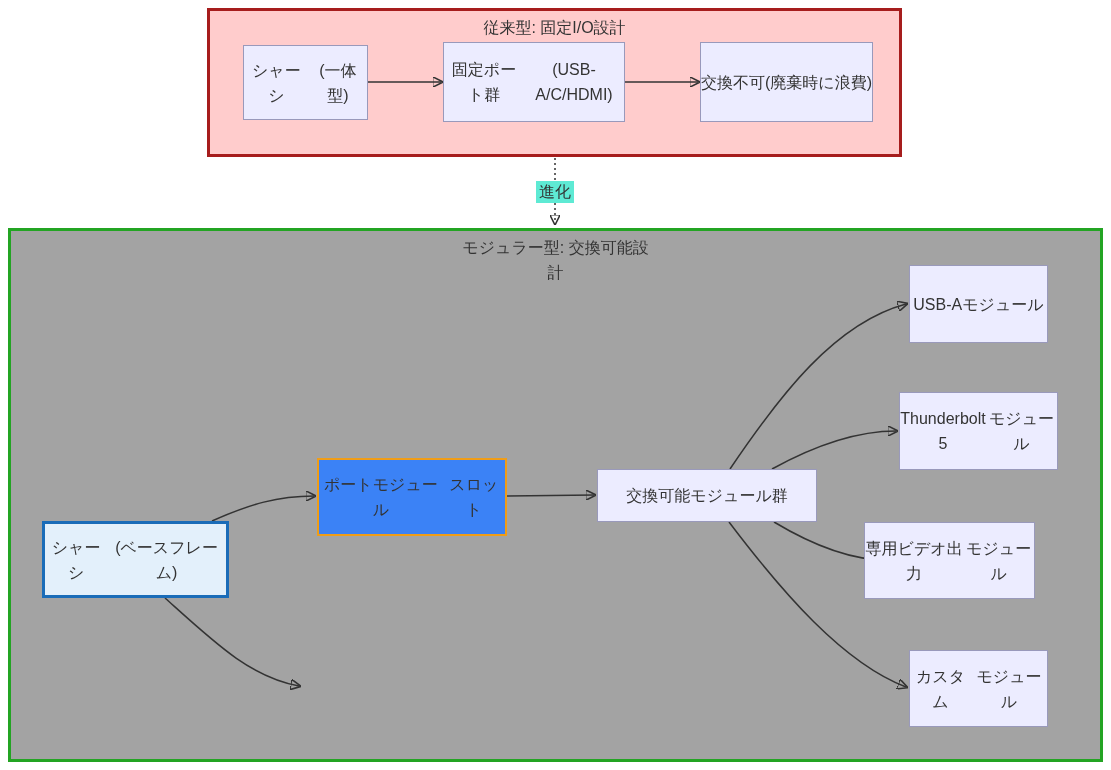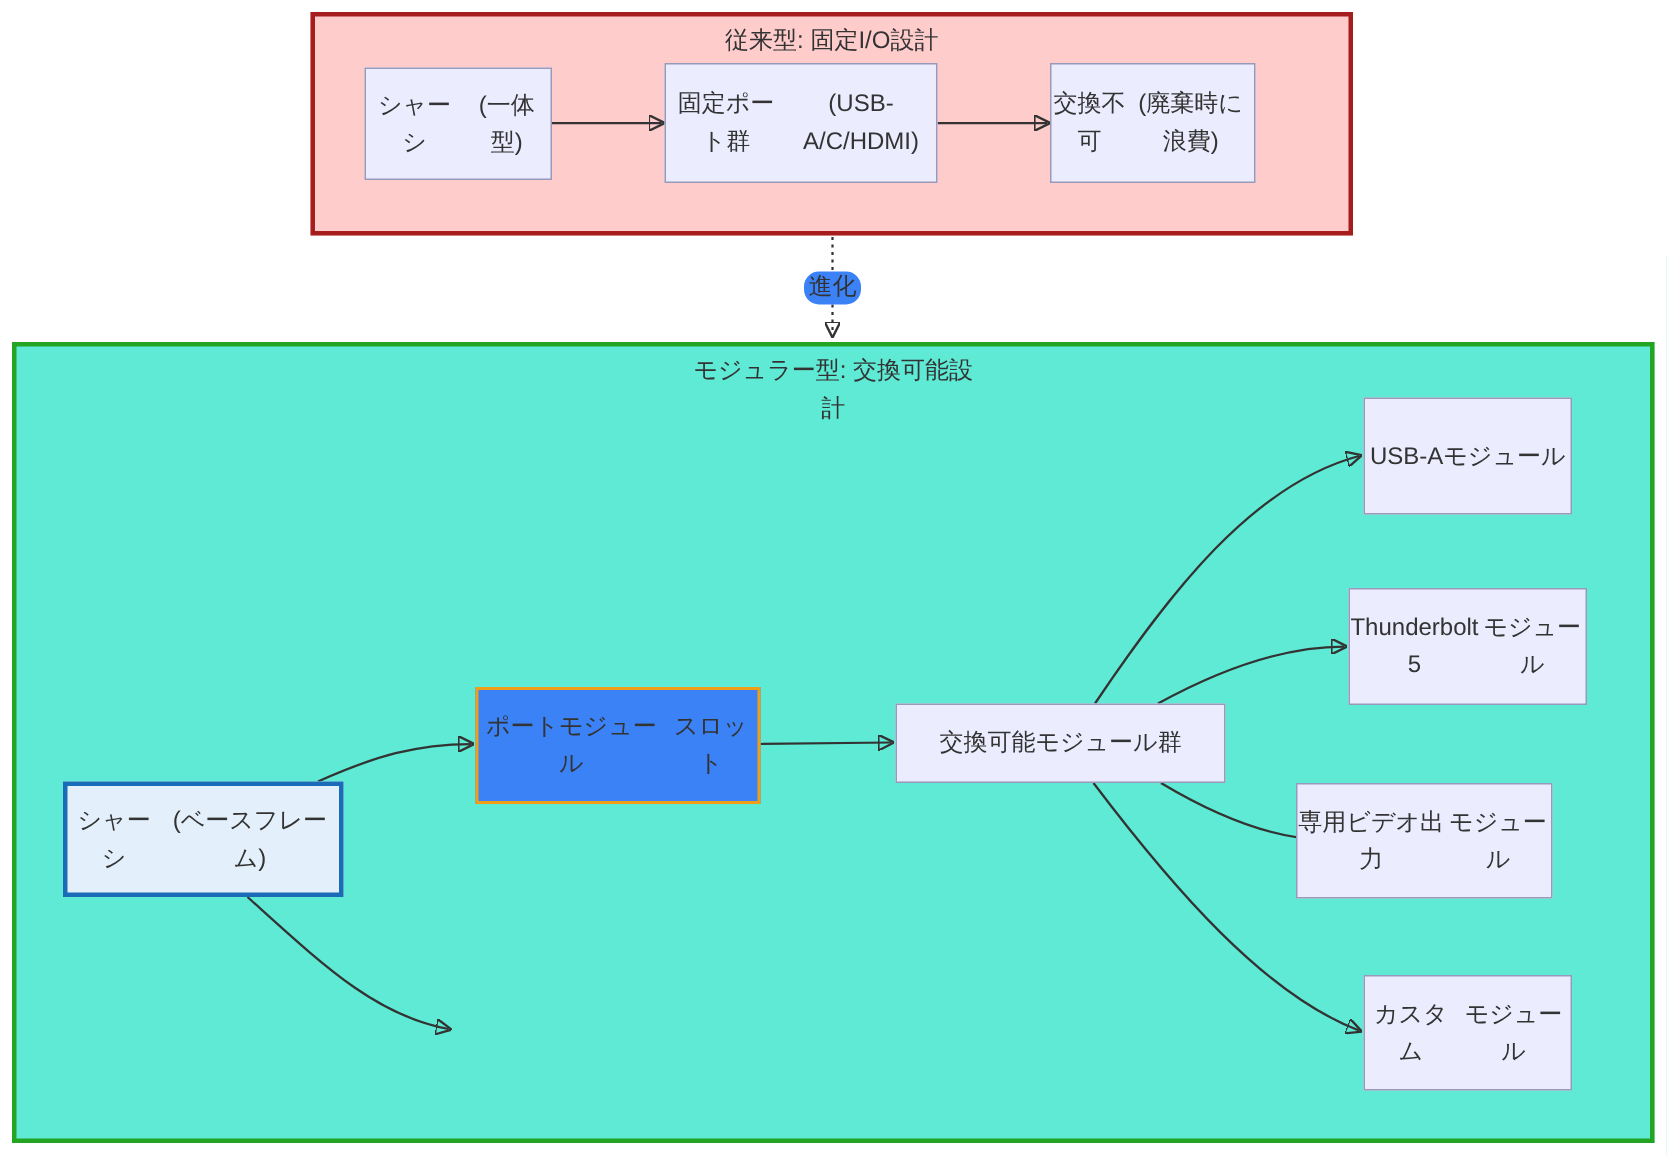--- a/index.html
+++ b/index.html
@@ -15,31 +15,31 @@
   .subgraph-title{
     position:absolute;top:4px;left:0;right:0;
     text-align:center;font-size:16px;color:#333333;line-height:25px;
   }
   #sg-traditional{
     left:207px;top:8px;width:695px;height:149px;
     background:#ffcccc;border:3px solid #a61d1d;
   }
   #sg-modular{
     left:8px;top:228px;width:1095px;height:534px;
-    background:#5eead4;border:3px solid #23a423;
+    background:#a3a3a3;border:3px solid #23a423;
   }
   .node{
     position:absolute;box-sizing:border-box;z-index:3;
     display:flex;flex-direction:row;align-items:center;justify-content:center;
     text-align:center;font-size:16px;line-height:25px;color:#333333;
     background:#ececff;border:1px solid #9999bb;
   }
   #node-chassis-integrated{left:243px;top:45px;width:125px;height:75px;}
   #node-fixed-ports{left:443px;top:42px;width:182px;height:80px;}
-  #node-non-exchangeable{left:700px;top:42px;width:137px;height:80px;}
+  #node-non-exchangeable{left:700px;top:42px;width:173px;height:80px;}
   #node-base-chassis{
     left:42px;top:521px;width:187px;height:77px;
     background:#e3f0fb;border:3px solid #1a6cb8;
   }
   #node-port-module-slot{
     left:317px;top:458px;width:190px;height:78px;
     background:#3b82f6;border:2px solid #f09d17;
   }
   #node-dual-display{
     left:302px;top:650px;width:222px;height:74px;
@@ -47,22 +47,22 @@
   }
   #node-exchangeable-modules{left:597px;top:469px;width:220px;height:53px;}
   #node-usb-a{left:909px;top:265px;width:139px;height:78px;}
   #node-thunderbolt{left:899px;top:392px;width:159px;height:78px;}
   #node-video{left:864px;top:522px;width:171px;height:77px;}
   #node-custom{left:909px;top:650px;width:139px;height:77px;}
   #edge-layer{position:absolute;left:0;top:0;z-index:2;pointer-events:none;}
   #edge-layer path{fill:none;stroke:#333333;stroke-width:1.5px;}
   #evolution-label{
     position:absolute;left:555px;top:181px;transform:translateX(-50%);
-    background:#3b82f6;padding:0 3px;font-size:16px;line-height:22px;
-    z-index:3;color:#333333;border-radius:10px;
+    background:#5eead4;padding:0 3px;font-size:16px;line-height:22px;
+    z-index:3;color:#333333;
   }
 </style>
 </head>
 <body>
 
 <div id="canvas">
 
   <div id="sg-traditional" class="subgraph">
     <div class="subgraph-title">従来型: 固定I/O設計</div>
   </div>

